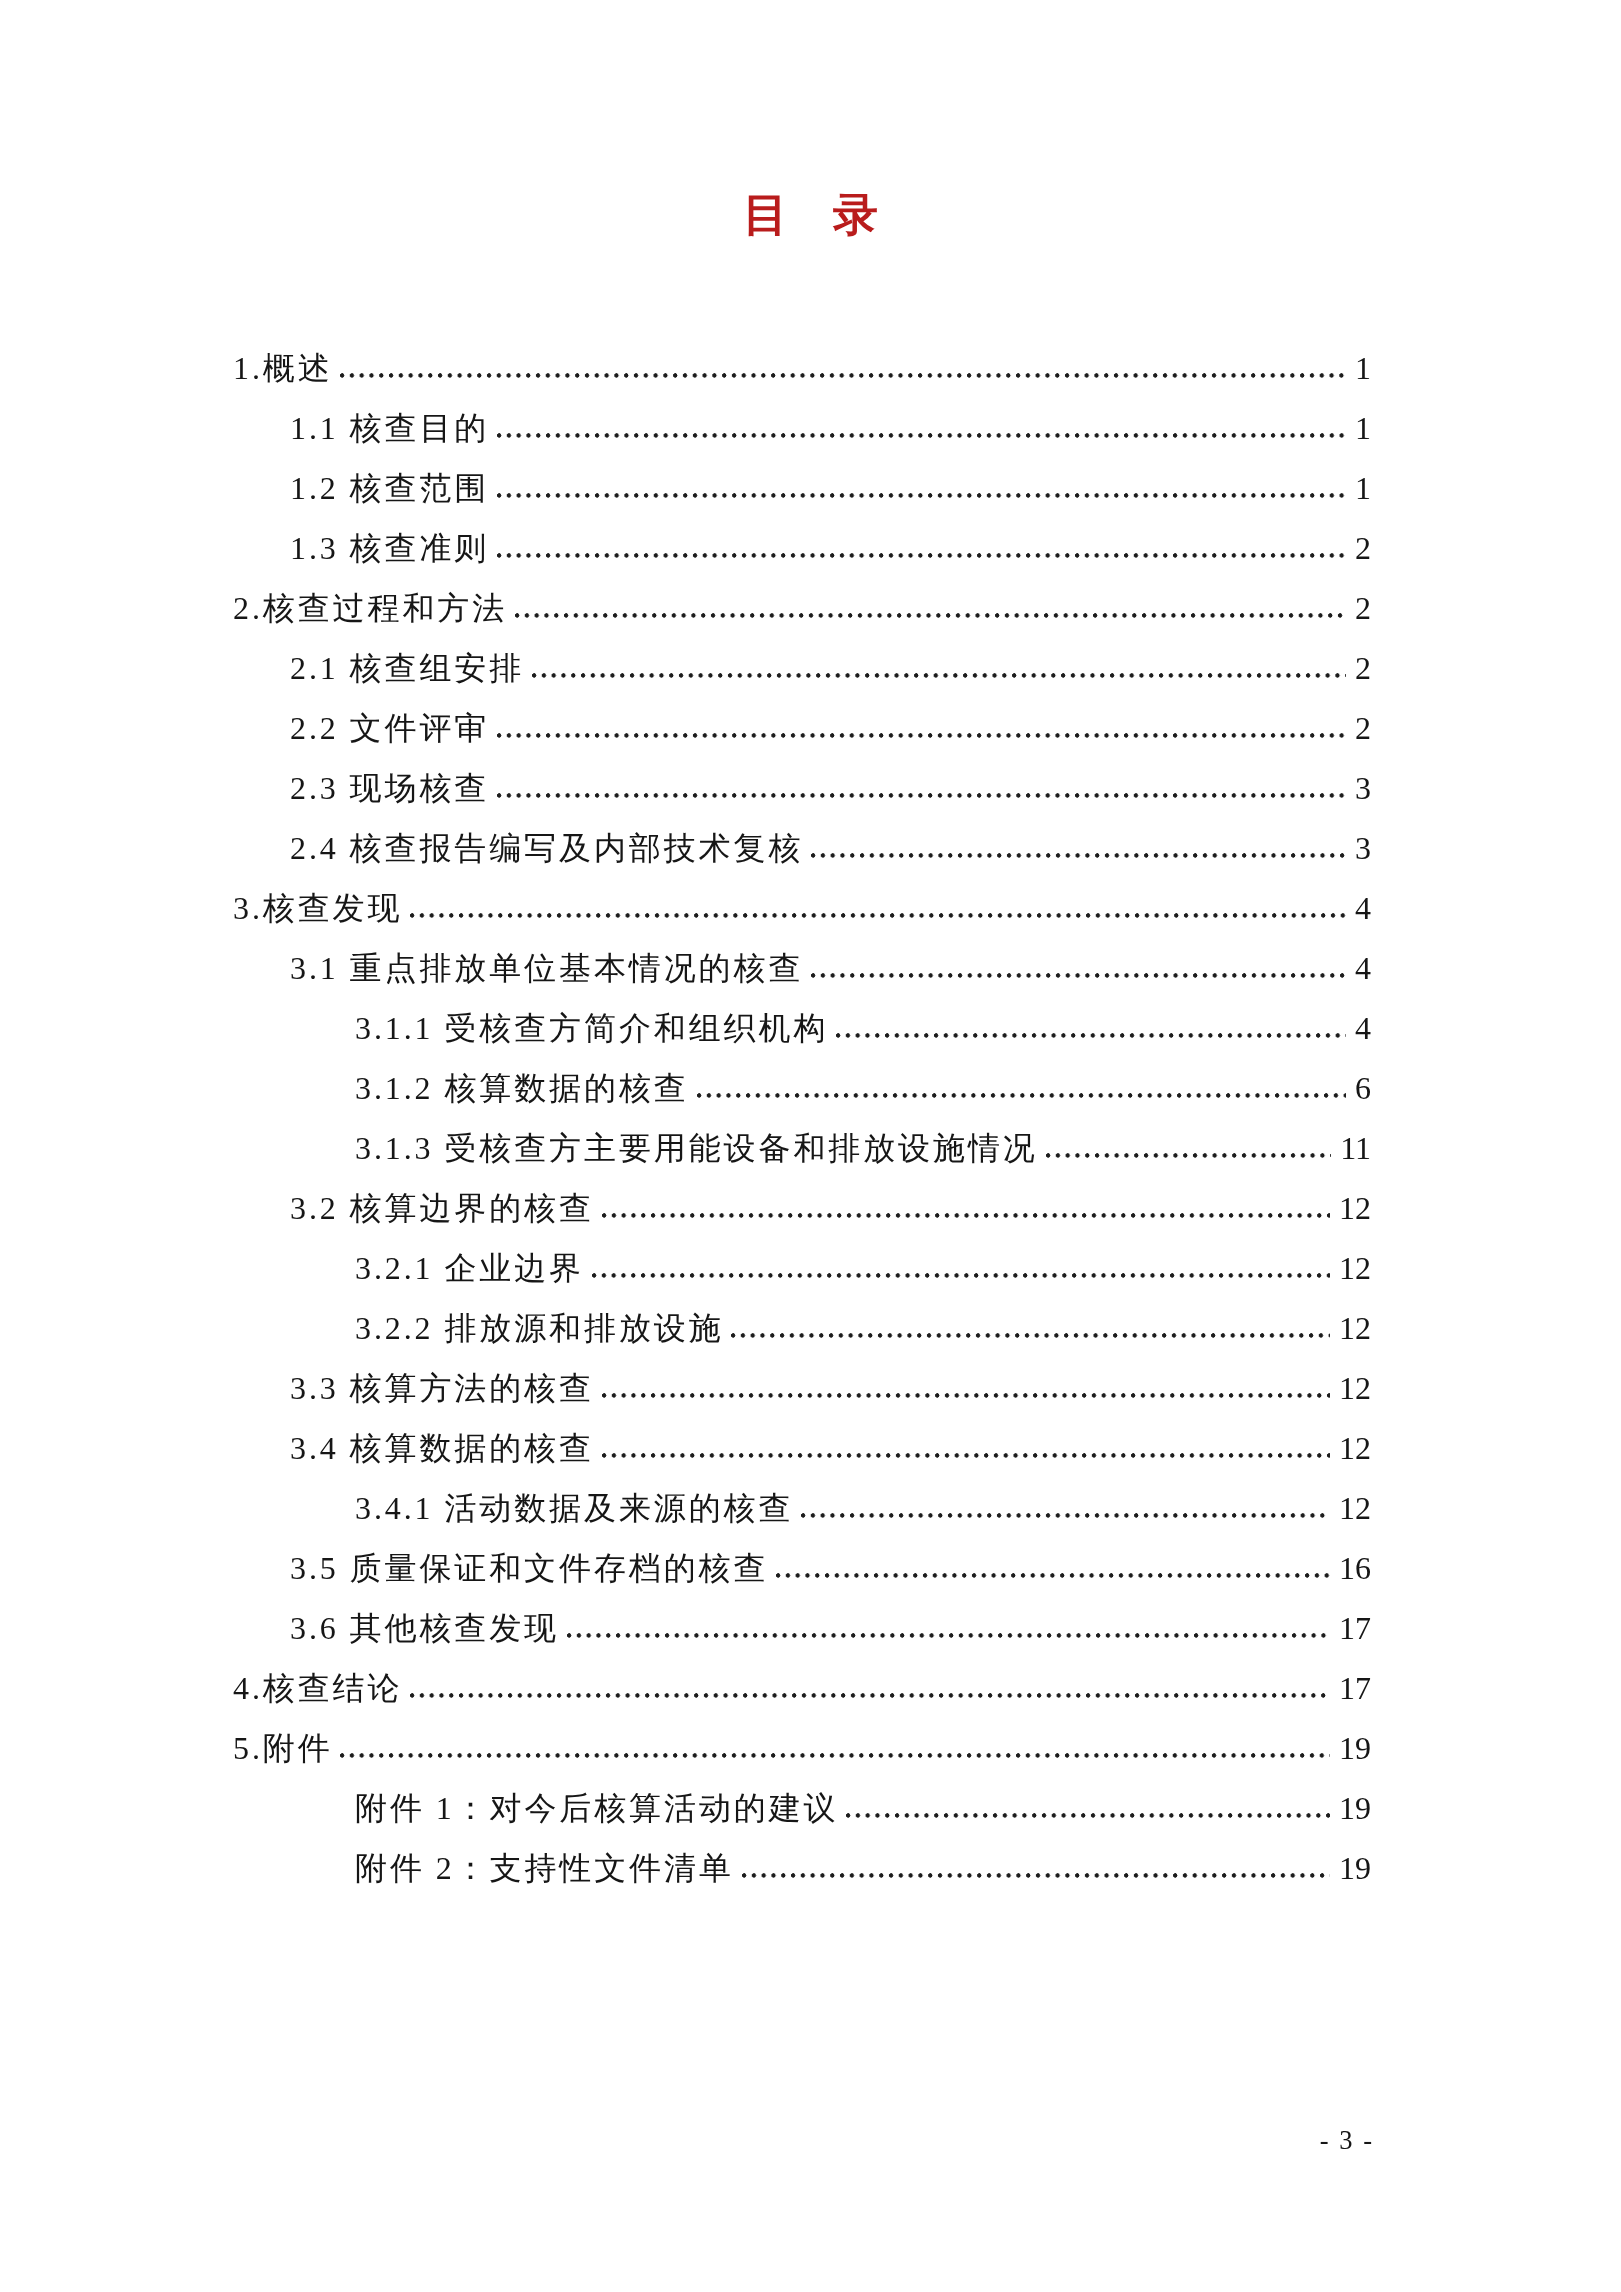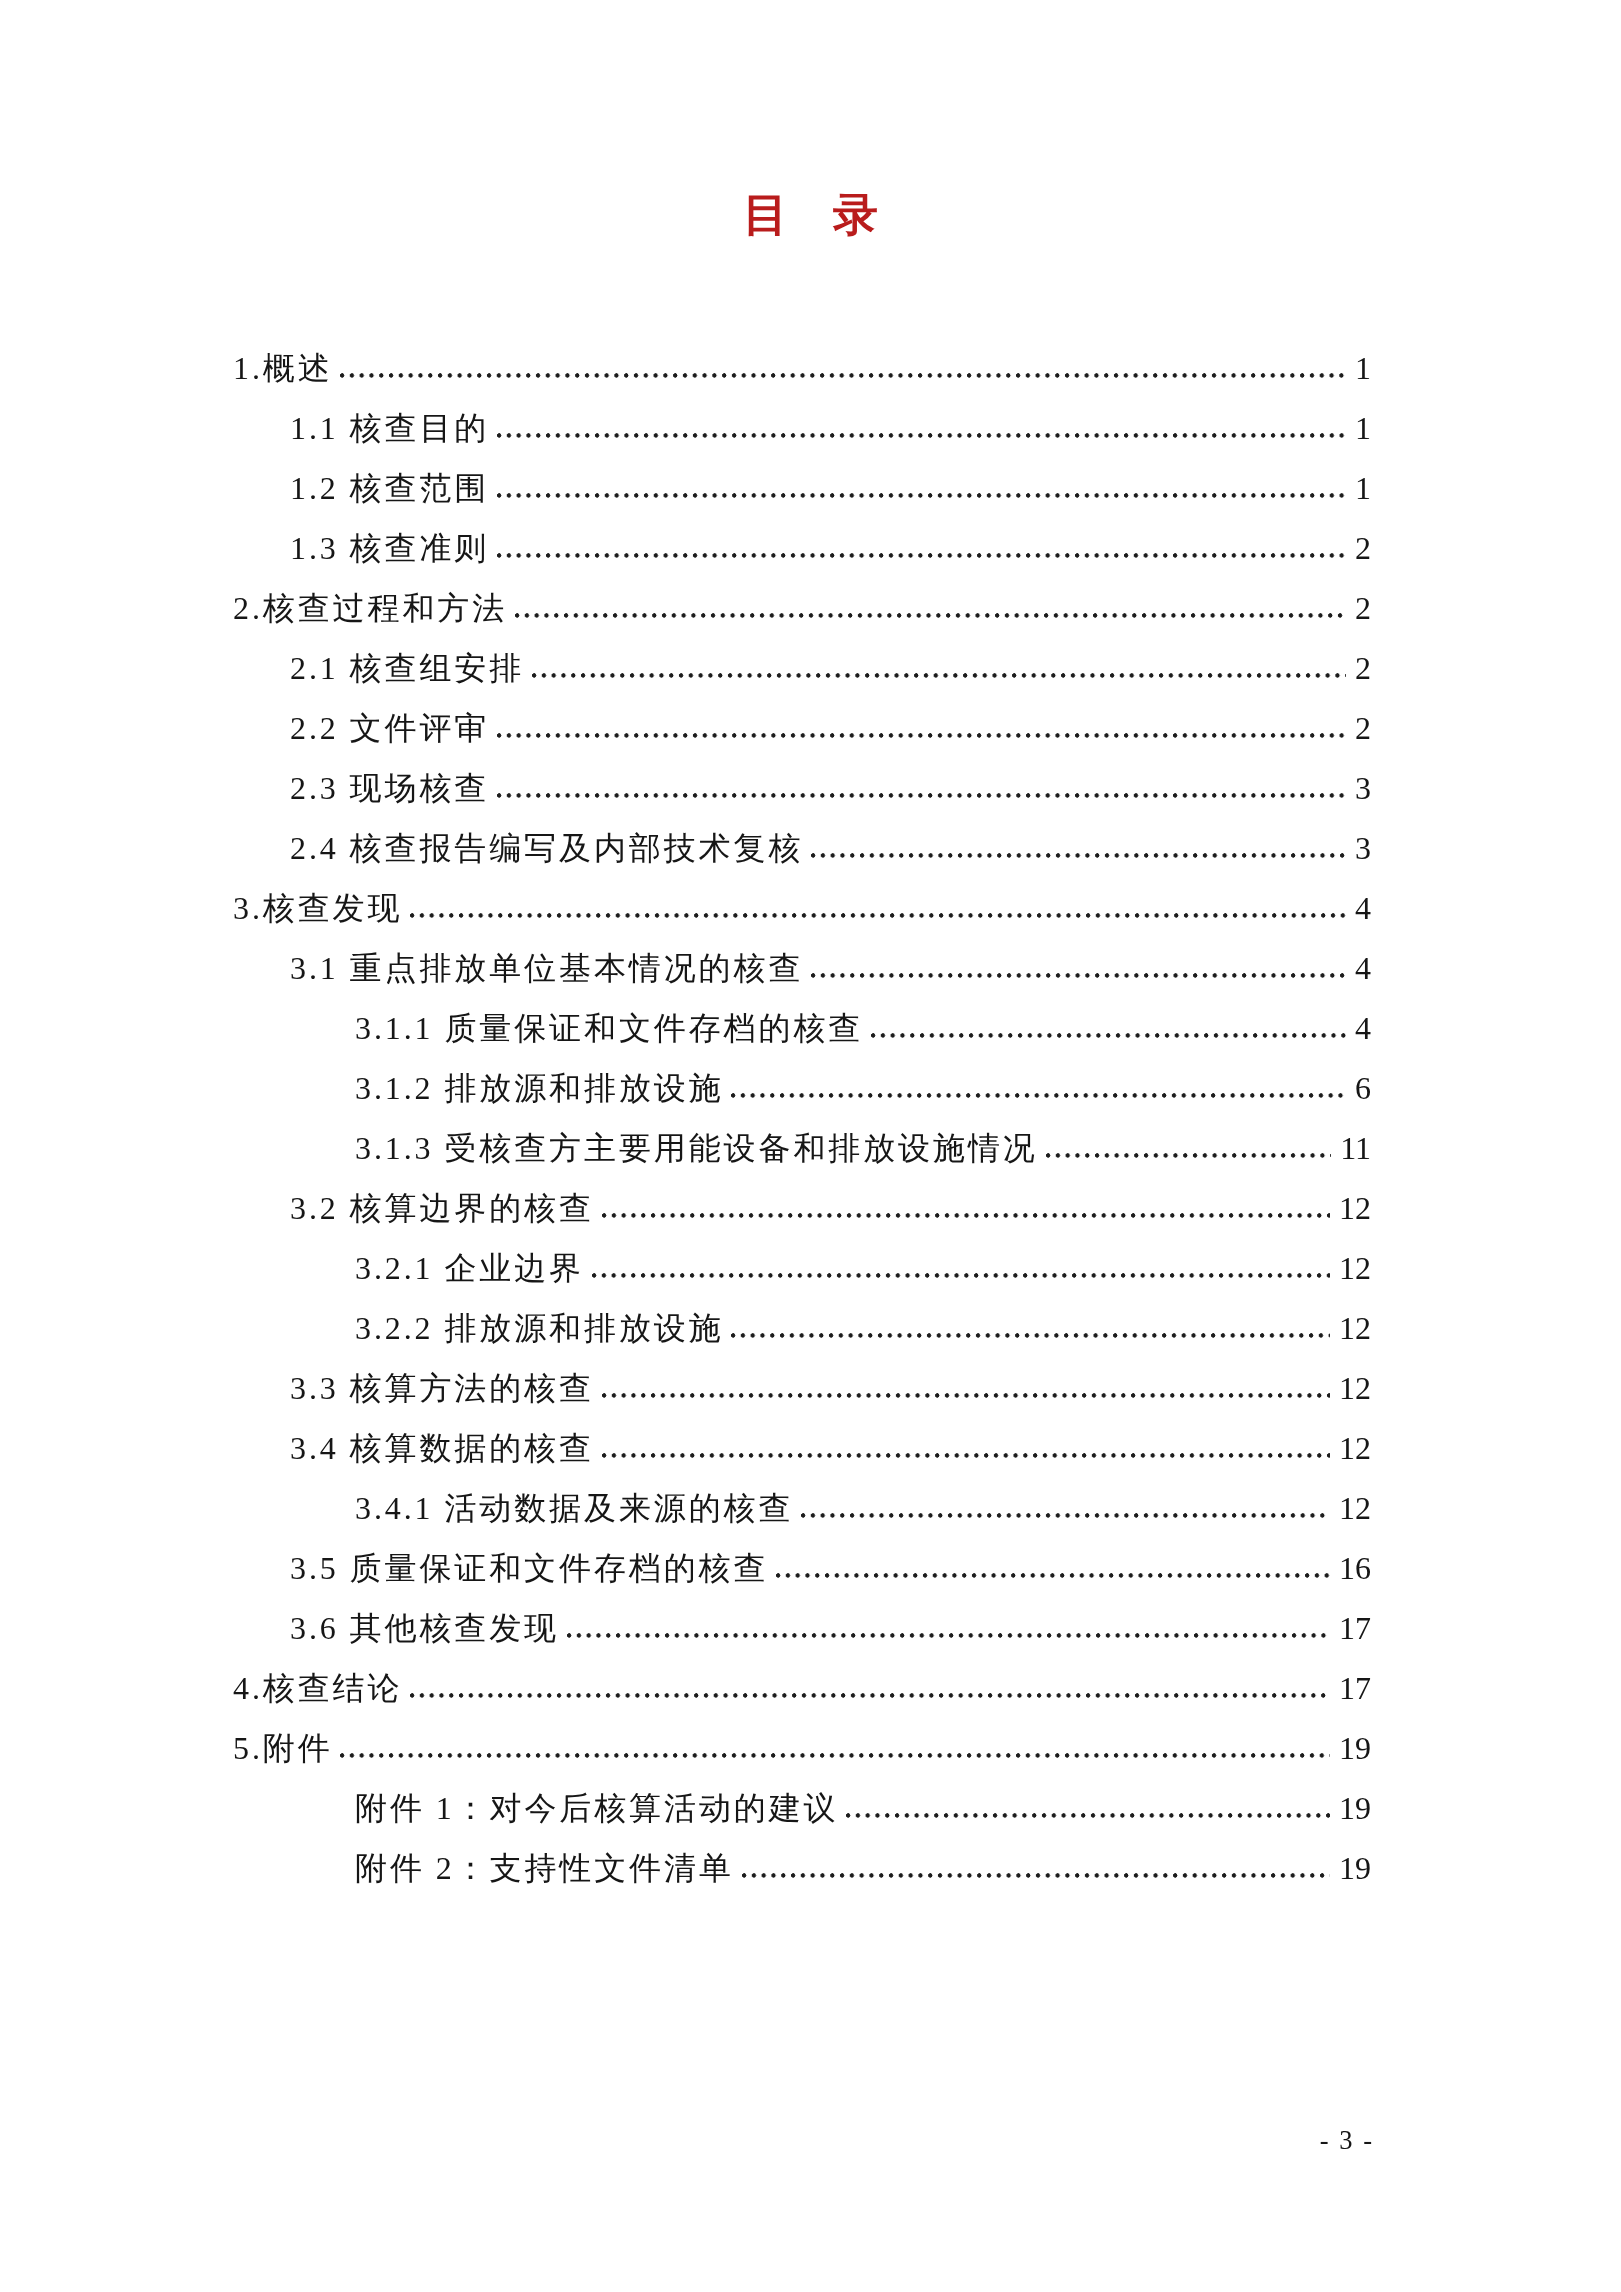--- a/index.html
+++ b/index.html
@@ -139,27 +139,27 @@
     <span class="toc-page">4</span>
   </div>
 
   <div class="toc-row level-2">
     <span class="toc-label">3.1 重点排放单位基本情况的核查</span>
     <span class="toc-leader"></span>
     <span class="toc-page">4</span>
   </div>
 
   <div class="toc-row level-3">
-    <span class="toc-label">3.1.1 质量保证和文件存档的核查</span>
+    <span class="toc-label">3.1.1 受核查方简介和组织机构</span>
     <span class="toc-leader"></span>
     <span class="toc-page">4</span>
   </div>
 
   <div class="toc-row level-3">
-    <span class="toc-label">3.1.2 排放源和排放设施</span>
+    <span class="toc-label">3.1.2 核算数据的核查</span>
     <span class="toc-leader"></span>
     <span class="toc-page">6</span>
   </div>
 
   <div class="toc-row level-3">
     <span class="toc-label">3.1.3 受核查方主要用能设备和排放设施情况</span>
     <span class="toc-leader"></span>
     <span class="toc-page">11</span>
   </div>
 

